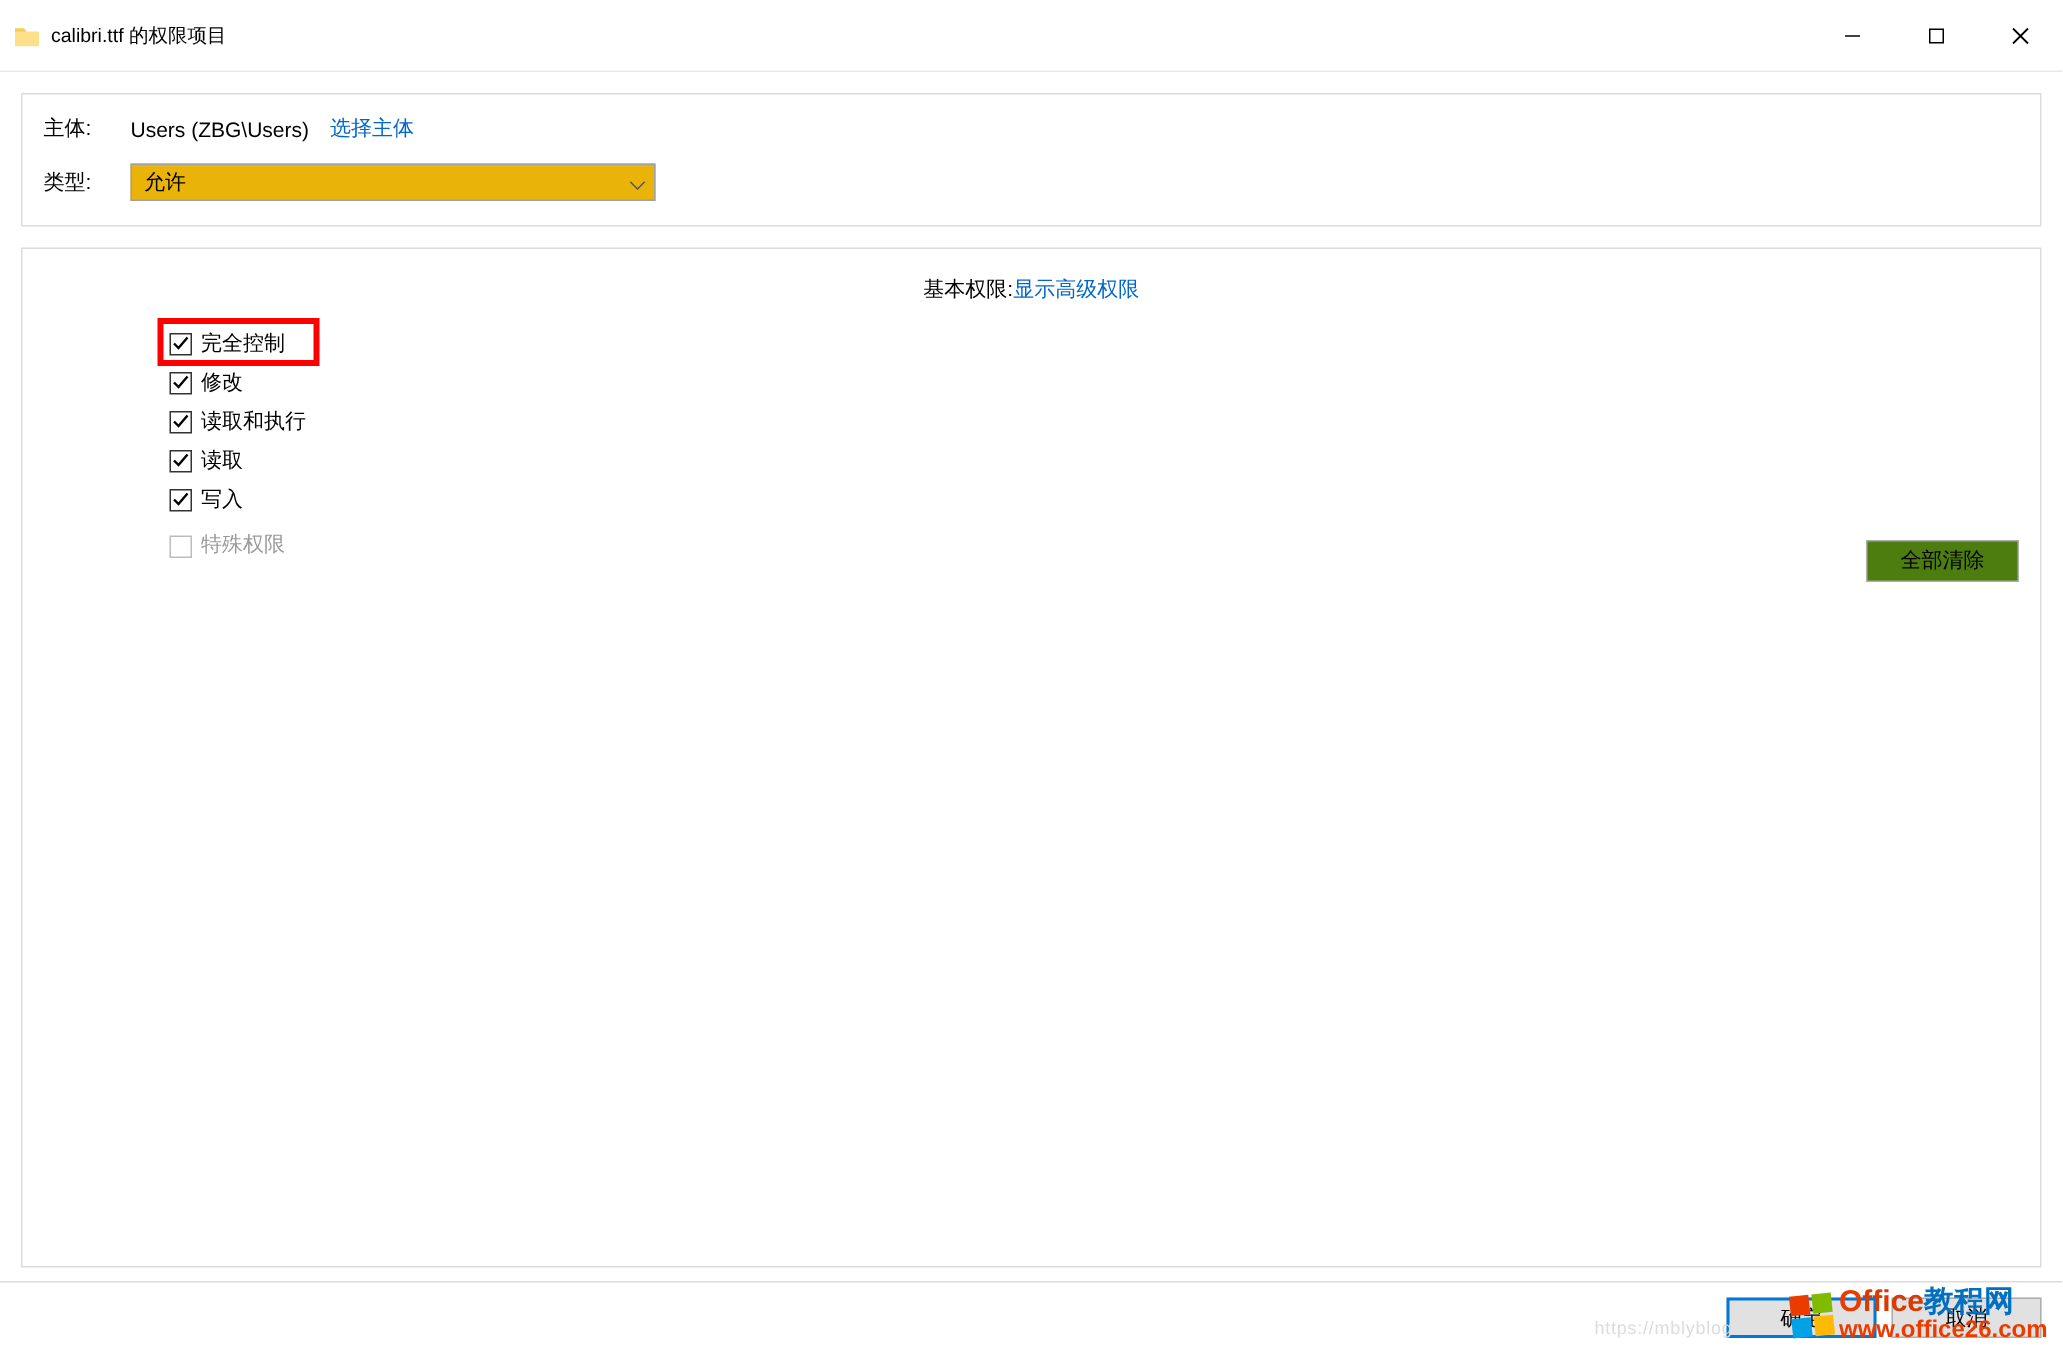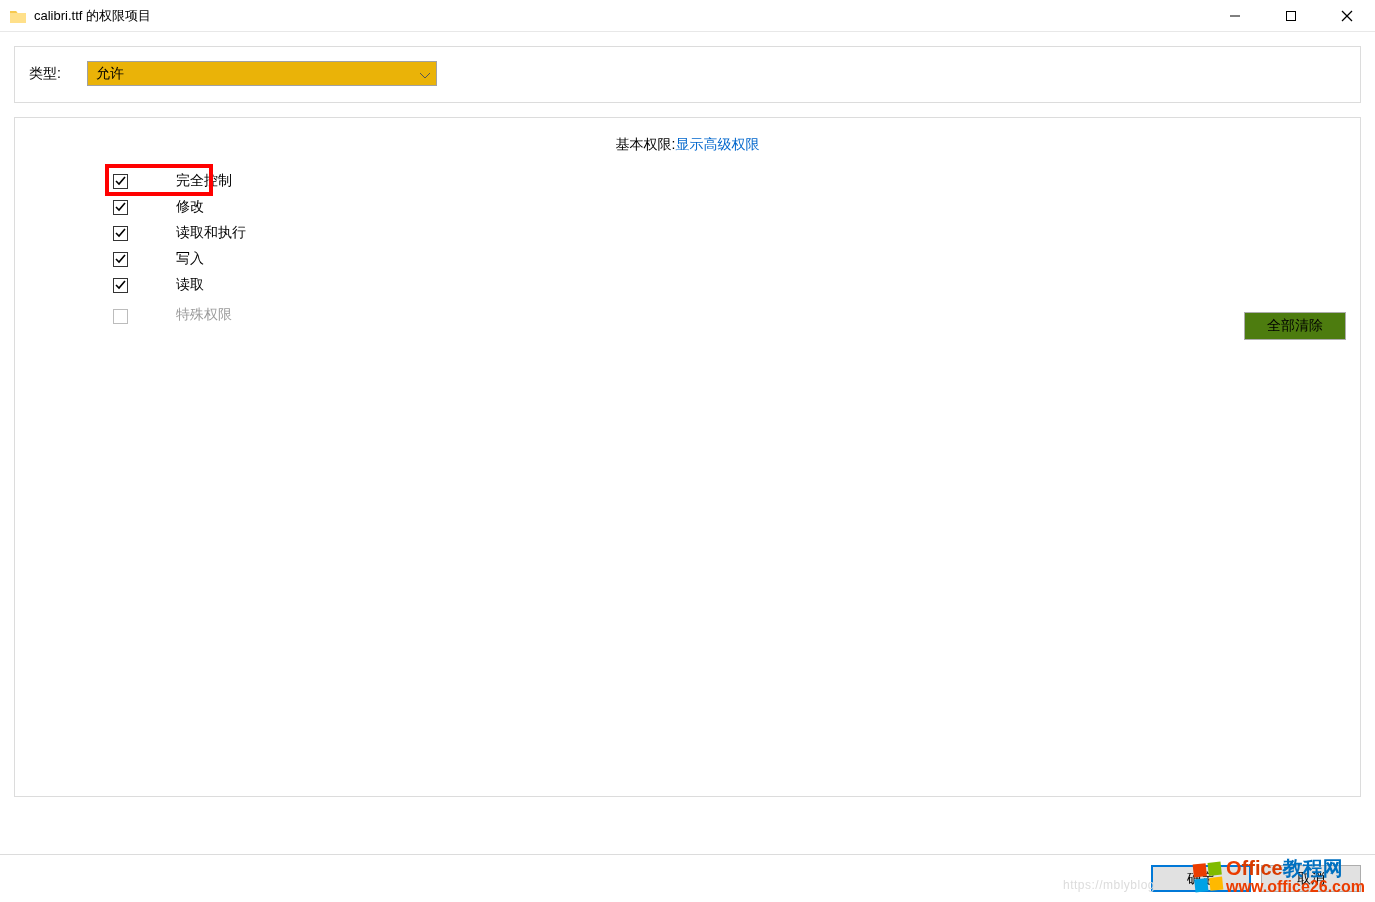--- a/index.html
+++ b/index.html
@@ -10,21 +10,21 @@
     body {
       font-family: "Microsoft YaHei", "Segoe UI", Tahoma, sans-serif;
       font-size: 14px;
       background: #ffffff;
       width: 1375px;
       height: 902px;
       overflow: hidden;
       position: relative;
     }
     .titlebar {
-      height: 32px;
+      height: 48px;
       background: #ffffff;
       border-bottom: 1px solid #e8e8e8;
       display: flex;
       align-items: center;
       justify-content: space-between;
       padding-left: 10px;
     }
     .titlebar-left {
       display: flex;
       align-items: center;
@@ -130,21 +130,20 @@
       align-items: center;
       justify-content: center;
       background: #fff;
     }
     .chk.disabled {
       border-color: #bcbcbc;
     }
     .chk svg { display:block; }
     .perm-label {
       color: #000;
-      margin-left: 42px;
     }
     .perm-label.disabled {
       color: #9a9a9a;
     }
     .highlight-box {
       position: absolute;
       border: 4px solid #ff0000;
       pointer-events: none;
     }
     .clear-btn {
@@ -267,20 +266,25 @@
           <line x1="11" y1="1" x2="1" y2="11" stroke="#000" stroke-width="1.2"></line>
         </svg>
     </div>
   </div>
 </div>
 
 <div class="content-wrap">
 
   <div class="panel panel-top">
     <div class="row">
+      <span class="row-label">主体:</span>
+      <span class="principal-value">Users (ZBG\Users)</span>
+      <span class="link">选择主体</span>
+    </div>
+    <div class="row">
       <span class="row-label">类型:</span>
       <div class="select-box">
         <span>允许</span>
         <span class="chev">
           <svg width="10" height="6" viewBox="0 0 10 6">
               <path d="M0 0 L5 5 L10 0" fill="none" stroke="#555" stroke-width="1"></path>
             </svg>
         </span>
       </div>
     </div>
@@ -317,29 +321,29 @@
             </svg>
           </div>
           <span class="perm-label">读取和执行</span>
         </div>
         <div class="perm-item" style="position: relative;">
           <div class="chk">
             <svg width="11" height="11" viewBox="0 0 11 11">
               <path d="M1 5 L4 8 L10 1" fill="none" stroke="#000" stroke-width="1.6"></path>
             </svg>
           </div>
+          <span class="perm-label">读取</span>
+        </div>
+        <div class="perm-item" style="position: relative;">
+          <div class="chk">
+            <svg width="11" height="11" viewBox="0 0 11 11">
+              <path d="M1 5 L4 8 L10 1" fill="none" stroke="#000" stroke-width="1.6"></path>
+            </svg>
+          </div>
           <span class="perm-label">写入</span>
-        </div>
-        <div class="perm-item" style="position: relative;">
-          <div class="chk">
-            <svg width="11" height="11" viewBox="0 0 11 11">
-              <path d="M1 5 L4 8 L10 1" fill="none" stroke="#000" stroke-width="1.6"></path>
-            </svg>
-          </div>
-          <span class="perm-label">读取</span>
         </div>
         <div class="perm-item" style="position: relative; align-items: flex-end;">
           <div class="chk disabled"></div>
           <span class="perm-label disabled">特殊权限</span>
         </div>
       </div>
 
     <div class="clear-btn">
       <span>全部清除</span>
     </div>

